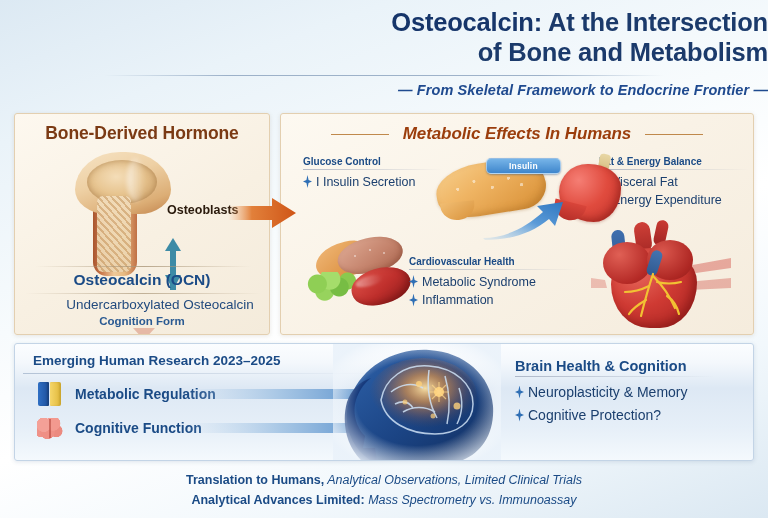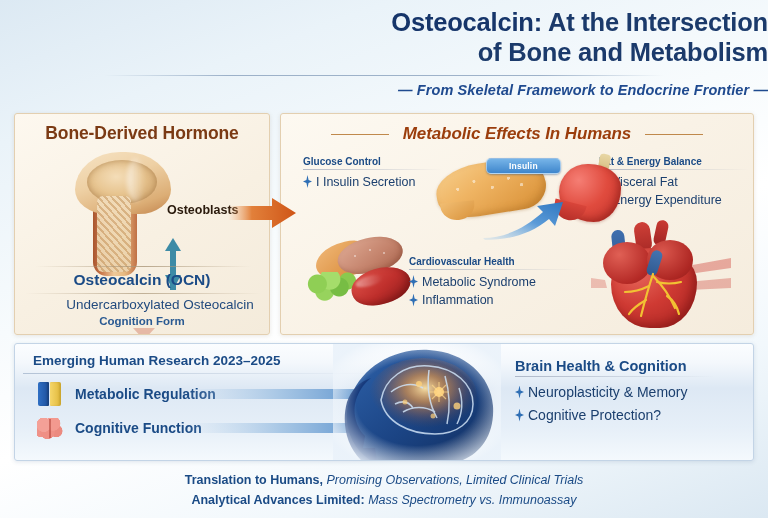--- a/index.html
+++ b/index.html
@@ -588,18 +588,18 @@
     </div>
     <div class="bullet-row">
       <span class="dia"></span>
       <span>Cognitive Protection?</span>
     </div>
   </div>
 </div>
 
 <div class="footer">
   <div class="f-line">
-    <b>Translation to Humans,</b><i> Promising Observations, Limited Clinical Trials</i>
+    <b>Translation to Humans,</b><i> Analytical Observations, Limited Clinical Trials</i>
   </div>
   <div class="f-line">
     <b>Analytical Advances Limited:</b><i> Mass Spectrometry vs. Immunoassay</i>
   </div>
 </div>
 
 </body></html>

